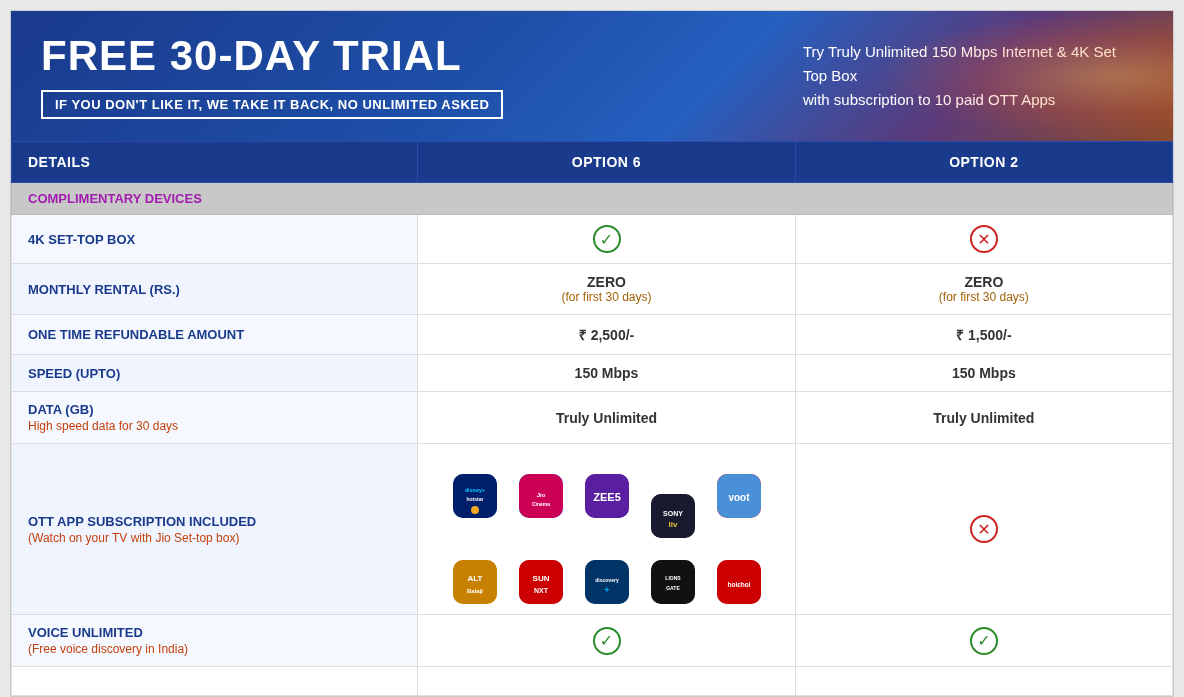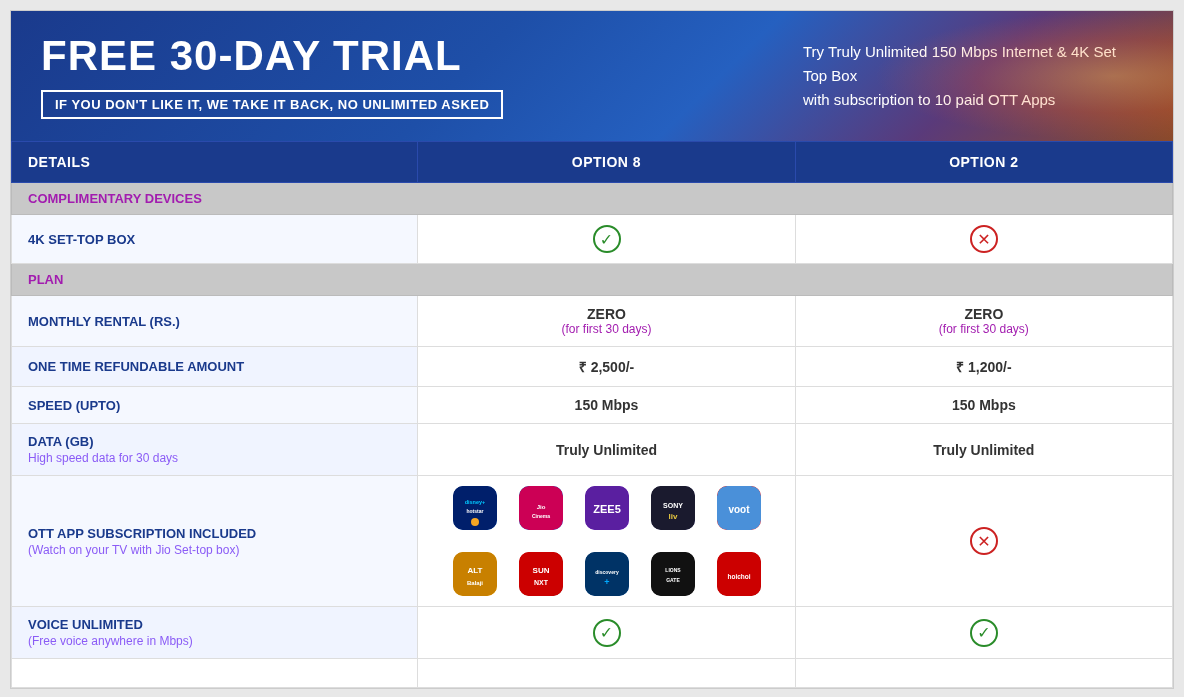--- a/index.html
+++ b/index.html
@@ -120,35 +120,35 @@
       background: #f0f4ff;
     }
 
     .row-label-main {
       color: #1a3a8c;
       font-size: 13px;
       font-weight: 700;
       text-transform: uppercase;
     }
     .row-label-sub {
-      color: #8b5cf6;
+      color: #c2410c;
       font-size: 12px;
       font-weight: 400;
       margin-top: 2px;
     }
 
     .cell-main {
       font-size: 14px;
       font-weight: 700;
       color: #333;
     }
     .cell-sub {
       font-size: 12px;
       font-weight: 400;
-      color: #a21caf;
+      color: #a16207;
     }
 
     
     .check-icon {
       width: 28px;
       height: 28px;
       border-radius: 50%;
       border: 2px solid #2a8c2a;
       display: inline-flex;
       align-items: center;
@@ -185,21 +185,21 @@
       justify-content: center;
       font-size: 8px;
       font-weight: 700;
       color: #fff;
       text-align: center;
       line-height: 1.2;
       overflow: hidden;
     }
     .app-disney { background: linear-gradient(135deg, #001f6b, #0046ad); }
     .app-zee5 { background: linear-gradient(135deg, #5a1fa0, #7b2fd0); }
-    .app-sony { background: linear-gradient(135deg, #1a1a2e, #2a2a5e); }
+    .app-sony { background: linear-gradient(135deg, #1a1a2e, #2a2a5e); margin-top: 40px; }
     .app-voot { background: linear-gradient(135deg, #cc0000, #ff3333); }
     .app-alt { background: linear-gradient(135deg, #c88000, #e8a000); }
     .app-sun { background: linear-gradient(135deg, #cc0000, #990000); }
     .app-discovery { background: linear-gradient(135deg, #003366, #004d99); }
     .app-lionsgate { background: linear-gradient(135deg, #111111, #333333); }
     .app-hoichoi { background: linear-gradient(135deg, #cc0000, #aa0000); }
     .app-jiotv { background: linear-gradient(135deg, #1a3a8c, #2a5adc); }
 
     .footer-row td {
       border: 1px solid #ddd;
@@ -223,44 +223,41 @@
       <span>with subscription to 10 paid OTT Apps</span>
     </div>
     <div class="banner-glow"></div>
   </div>
 
   <table class="comparison-table">
 
     <tbody>
         <tr class="header-row">
       <th>DETAILS</th>
-      <th>OPTION 8</th>
+      <th>OPTION 6</th>
       <th>OPTION 2</th>
     </tr>
 
     <tr class="section-row">
       <td colspan="3">COMPLIMENTARY DEVICES</td>
     </tr>
 
 
     <tr class="data-row">
       <td>
         <div class="row-label-main">4K SET-TOP BOX</div>
       </td>
       <td>
         <span class="check-icon">✓</span>
       </td>
       <td>
         <span class="cross-icon">✕</span>
       </td>
     </tr>
 
-    <tr class="section-row">
-      <td colspan="3">PLAN</td>
-    </tr>
 
     <tr class="data-row">
       <td>
         <div class="row-label-main">MONTHLY RENTAL (RS.)</div>
       </td>
       <td>
         <div class="cell-main">ZERO</div>
         <div class="cell-sub">(for first 30 days)</div>
       </td>
       <td>
@@ -270,21 +267,21 @@
     </tr>
 
     <tr class="data-row">
       <td>
         <div class="row-label-main">ONE TIME REFUNDABLE AMOUNT</div>
       </td>
       <td>
         <div class="cell-main">₹ 2,500/-</div>
       </td>
       <td>
-        <div class="cell-main">₹ 1,200/-</div>
+        <div class="cell-main">₹ 1,500/-</div>
       </td>
     </tr>
 
     <tr class="data-row">
       <td>
         <div class="row-label-main">SPEED (UPTO)</div>
       </td>
       <td>
         <div class="cell-main">150 Mbps</div>
       </td>
@@ -386,21 +383,21 @@
         </div>
       </td>
       <td>
         <span class="cross-icon">✕</span>
       </td>
     </tr>
 
     <tr class="data-row">
       <td>
         <div class="row-label-main">VOICE UNLIMITED</div>
-        <div class="row-label-sub">(Free voice anywhere in Mbps)</div>
+        <div class="row-label-sub">(Free voice discovery in India)</div>
       </td>
       <td>
         <span class="check-icon">✓</span>
       </td>
       <td>
         <span class="check-icon">✓</span>
       </td>
     </tr>
 
     <tr class="footer-row">

